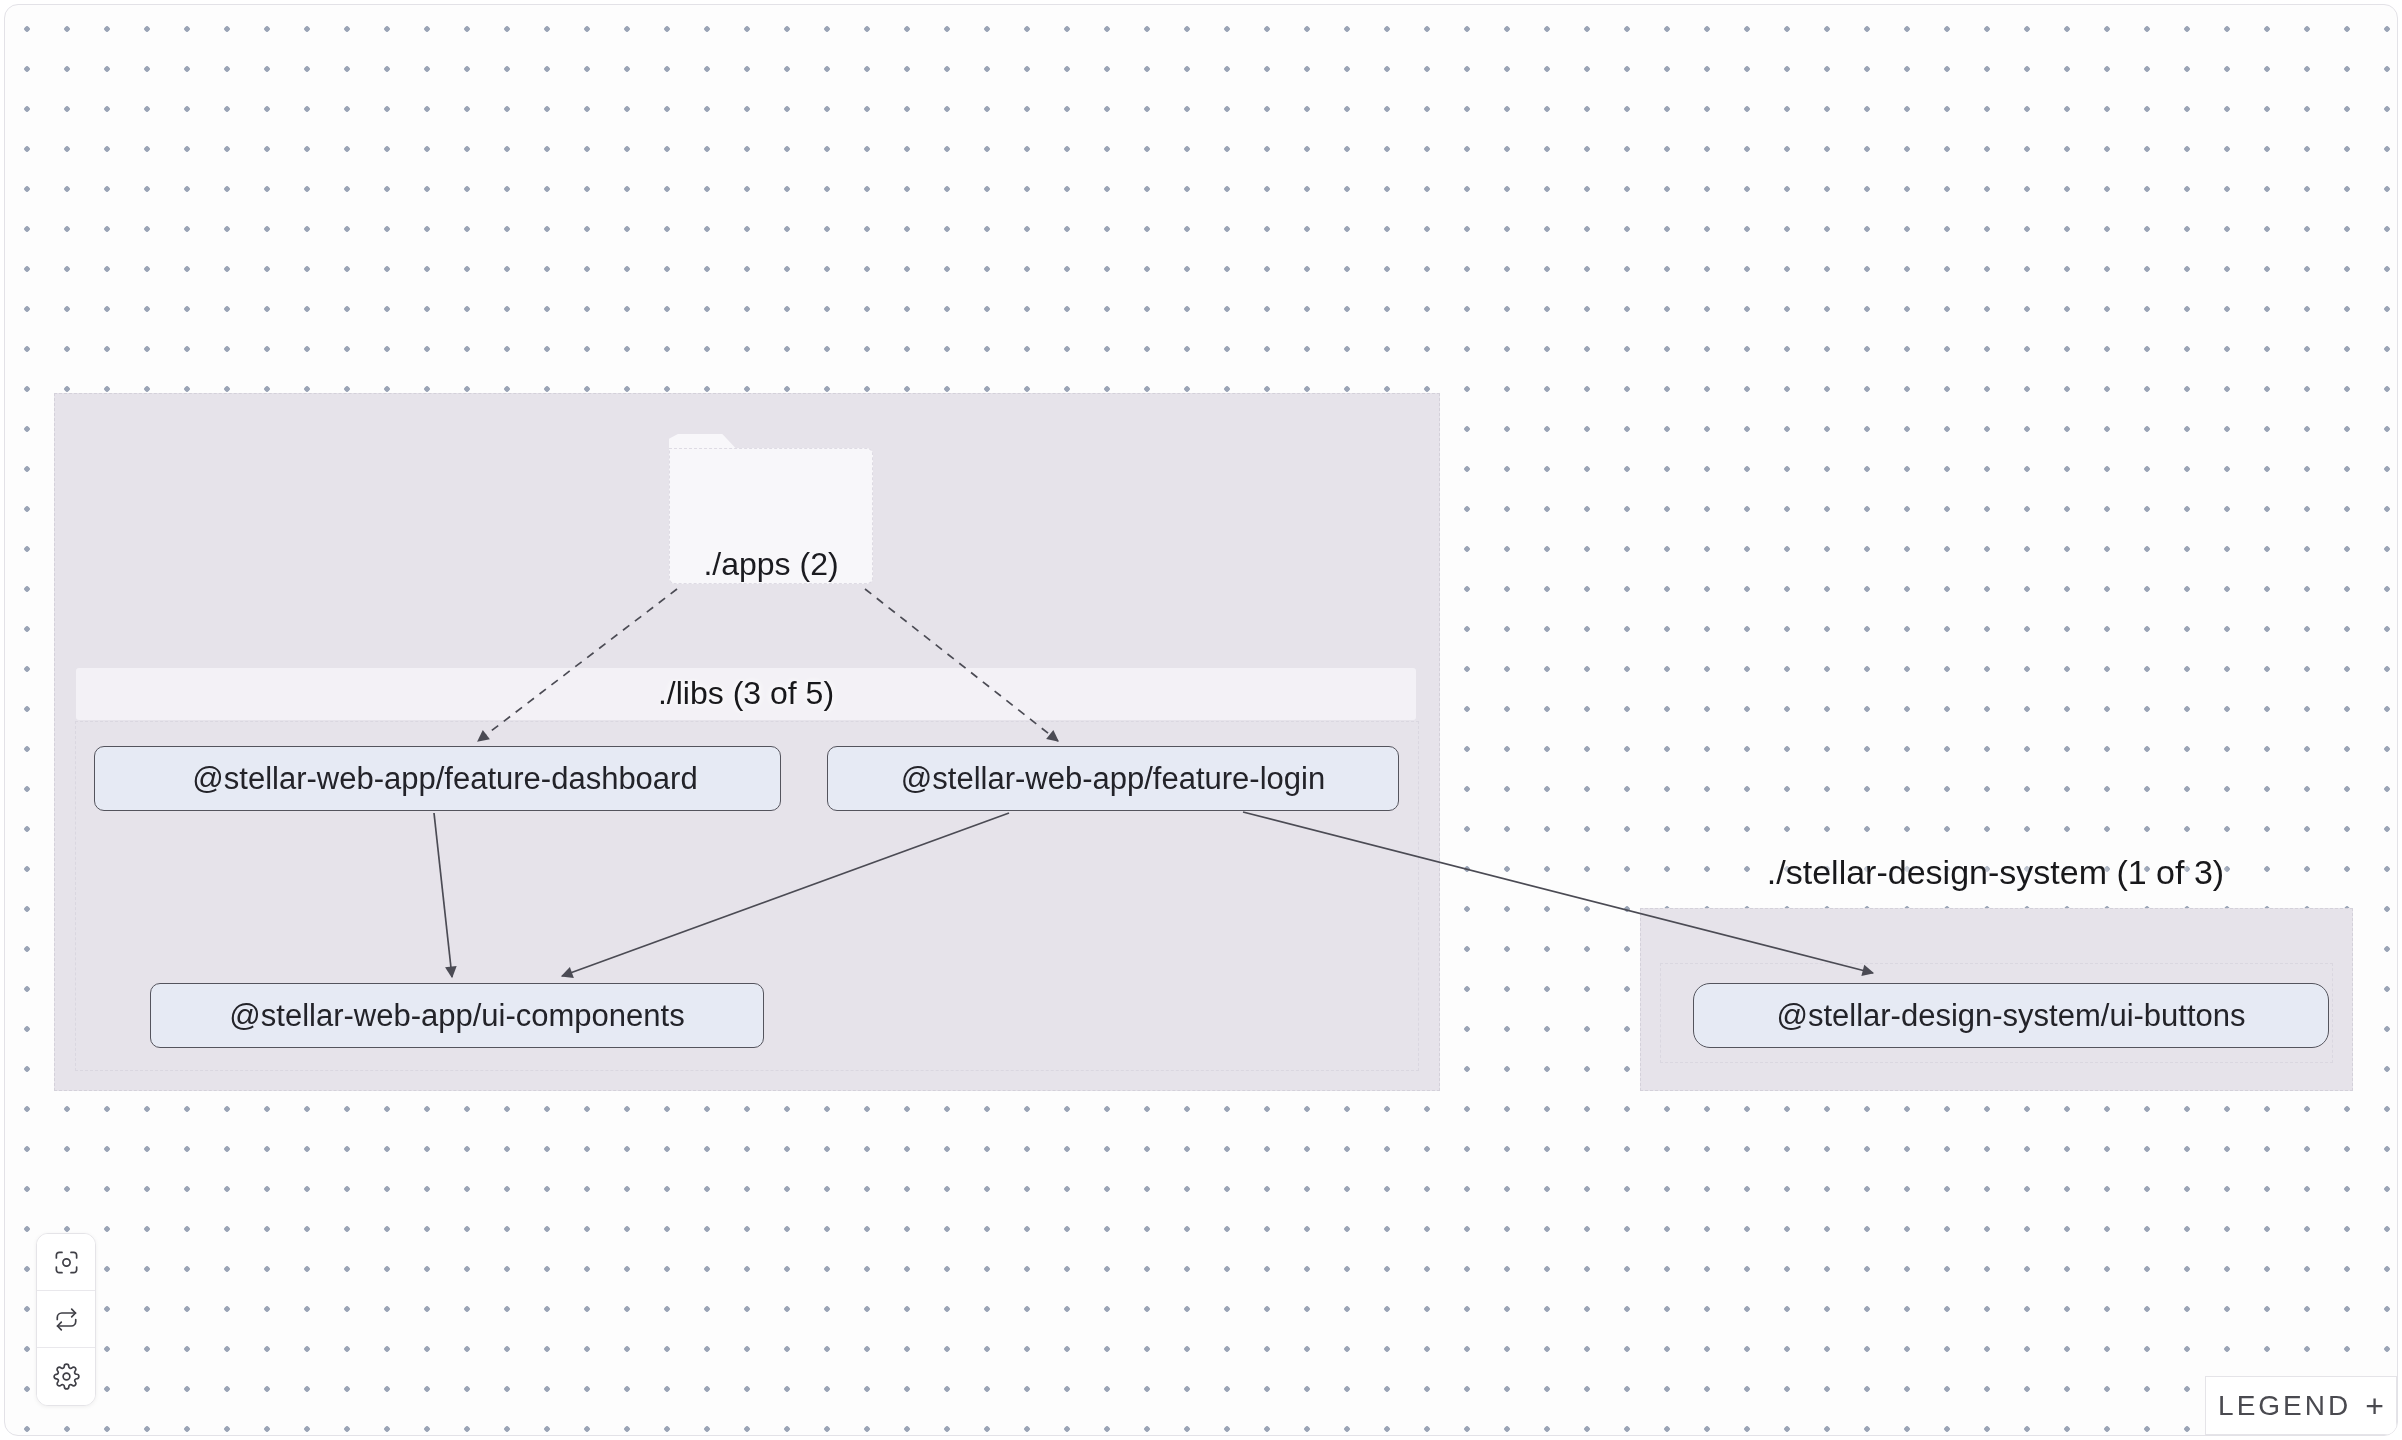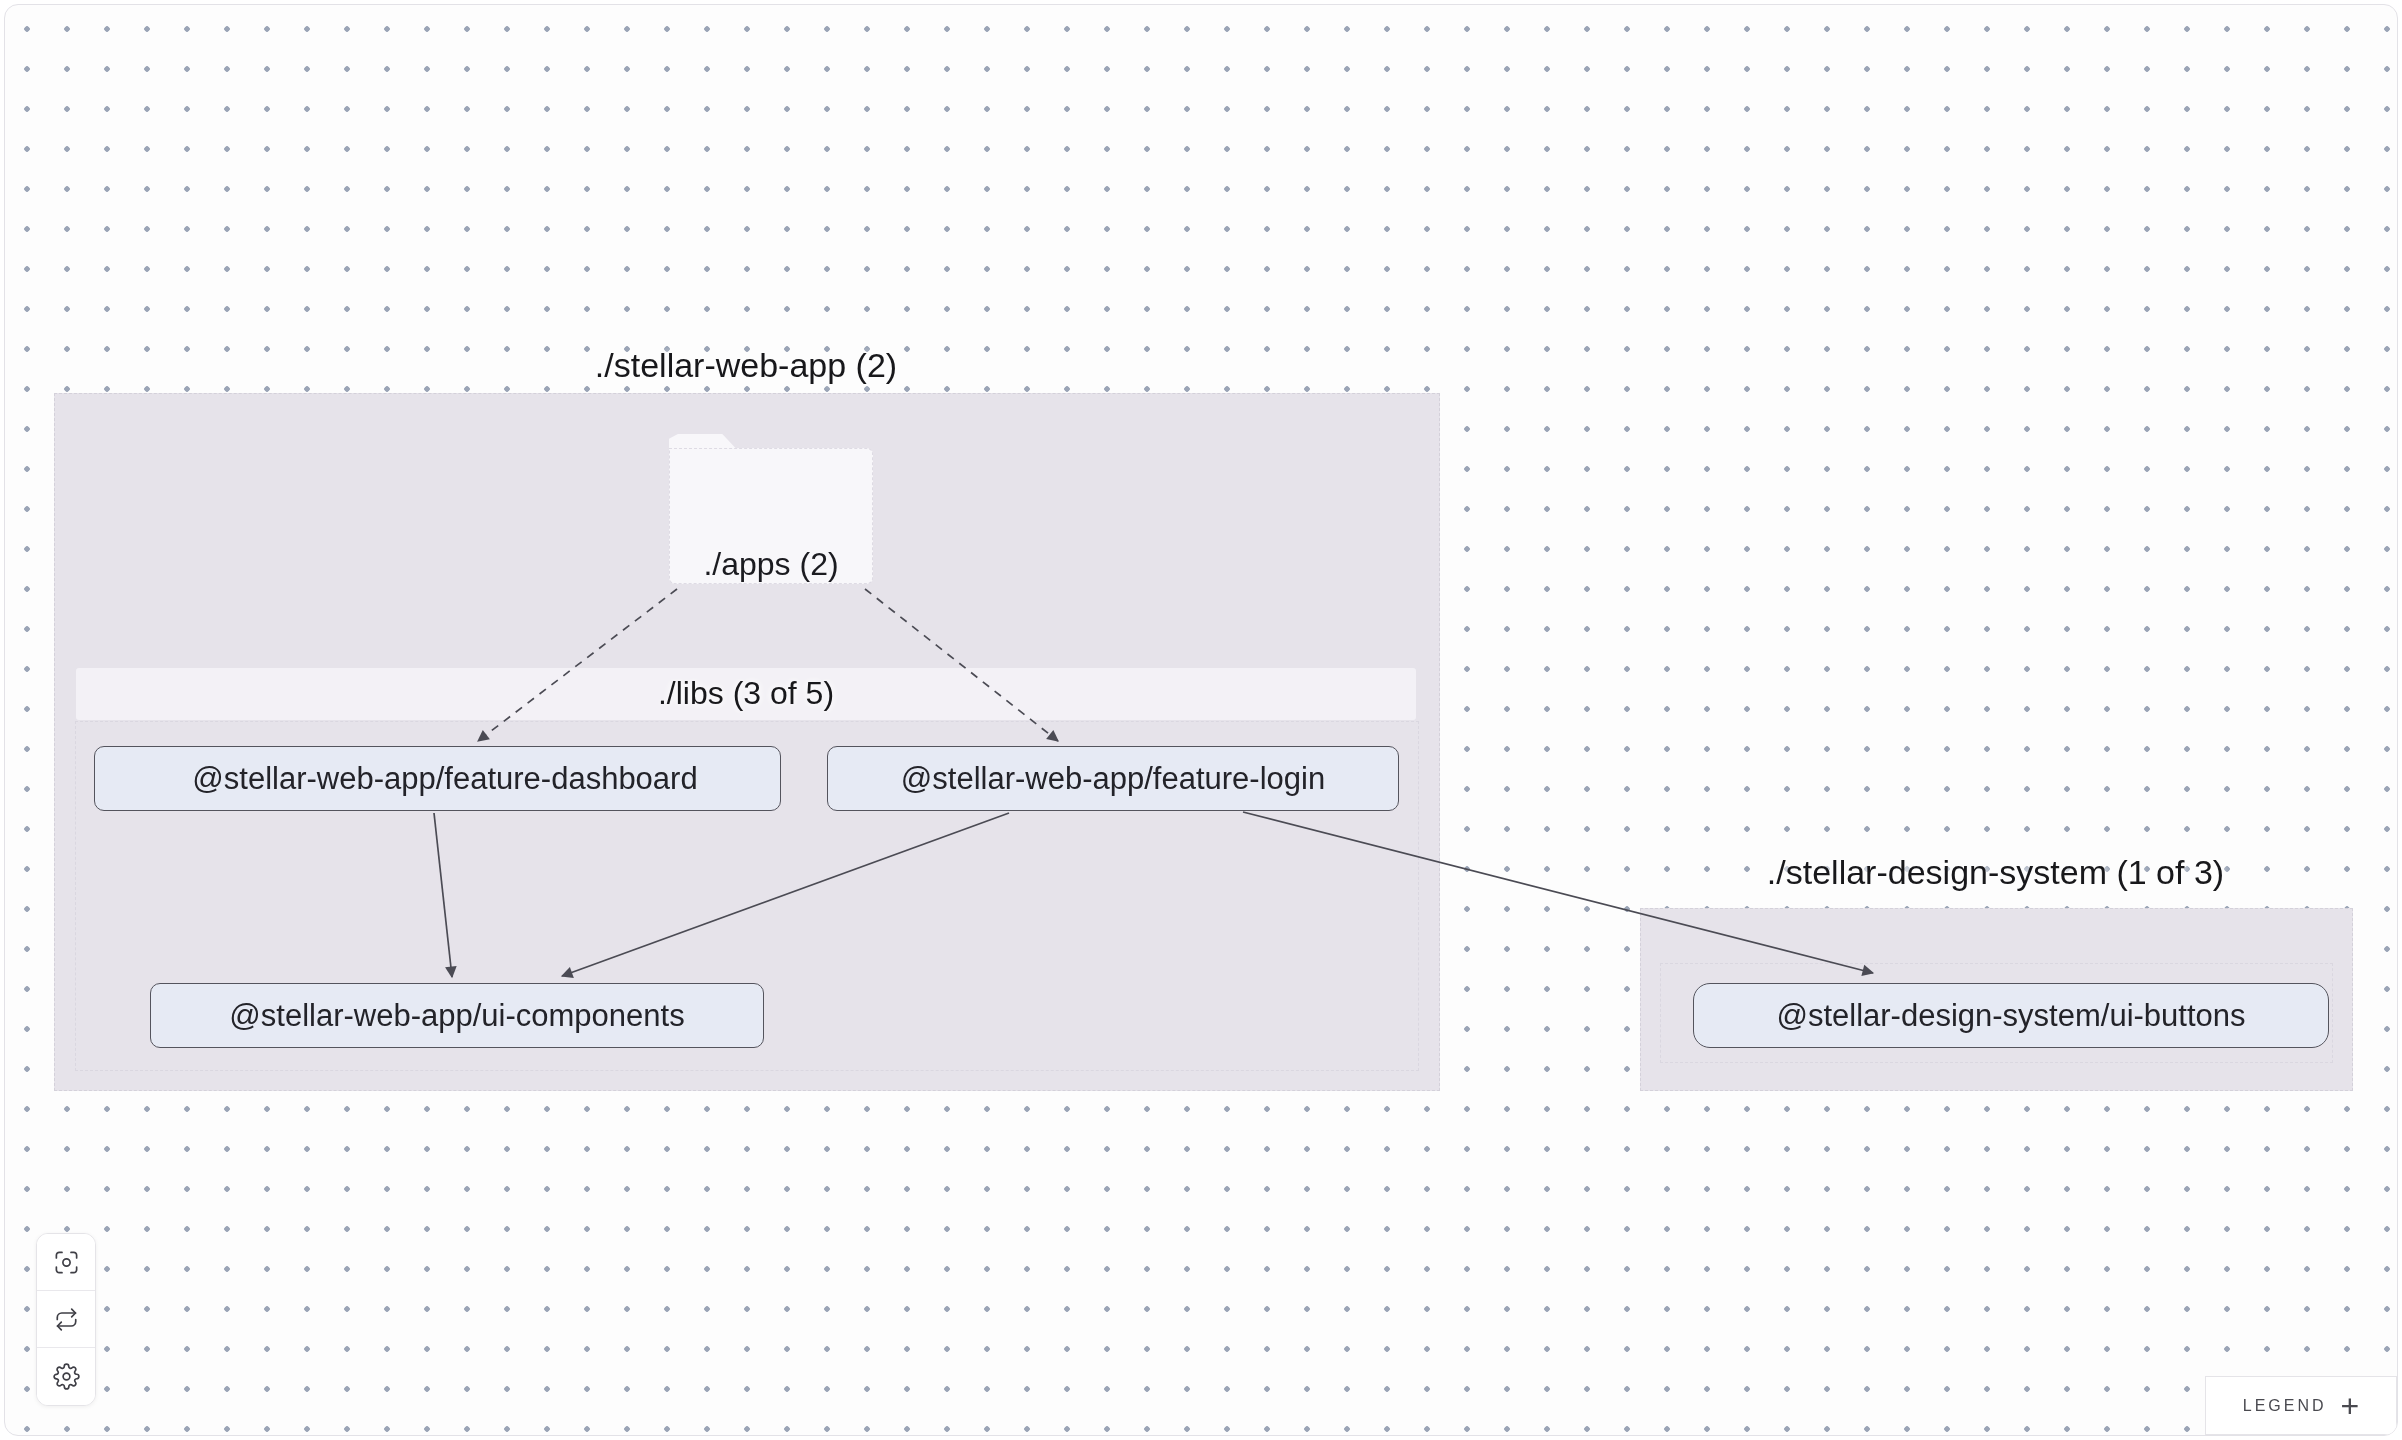--- a/index.html
+++ b/index.html
@@ -77,37 +77,36 @@
   }
   .tool-btn:last-child{border-bottom:none;}
   .tool-btn svg{width:27px;height:27px;stroke:#3f3f46;fill:none;stroke-width:1.5;
     stroke-linecap:round;stroke-linejoin:round;}
   
   .legend{
     position:absolute;right:0;bottom:0;width:190px;height:57px;background:#ffffff;
     border:1px solid #e5e4e8;z-index:10;display:flex;align-items:center;
     justify-content:center;gap:14px;cursor:pointer;
   }
-  .legend-label{font-size:16px;letter-spacing:3px;color:#4a4a50;}
+  .legend-label{font-size:28px;letter-spacing:3px;color:#4a4a50;}
   .legend-plus{font-size:32px;font-weight:300;color:#4a4a50;line-height:1;}
 </style>
 </head>
 <body>
 
 <div class="frame">
 
   <div class="group g-webapp"></div>
   <div class="group g-design"></div>
 
   <div class="subgroup sg-web"></div>
   <div class="subgroup sg-design"></div>
 
   <div class="label-band"></div>
 
-  <div class="group-label gl-webapp">./stellar-web-app (2)</div>
   <div class="group-label gl-design">./stellar-design-system (1 of 3)</div>
   <div class="sub-label sl-web">./libs (3 of 5)</div>
 
   <div class="folder">
     <div class="folder-tab"></div>
     <div class="folder-body">
       <span>./apps (2)</span>
     </div>
   </div>
 

